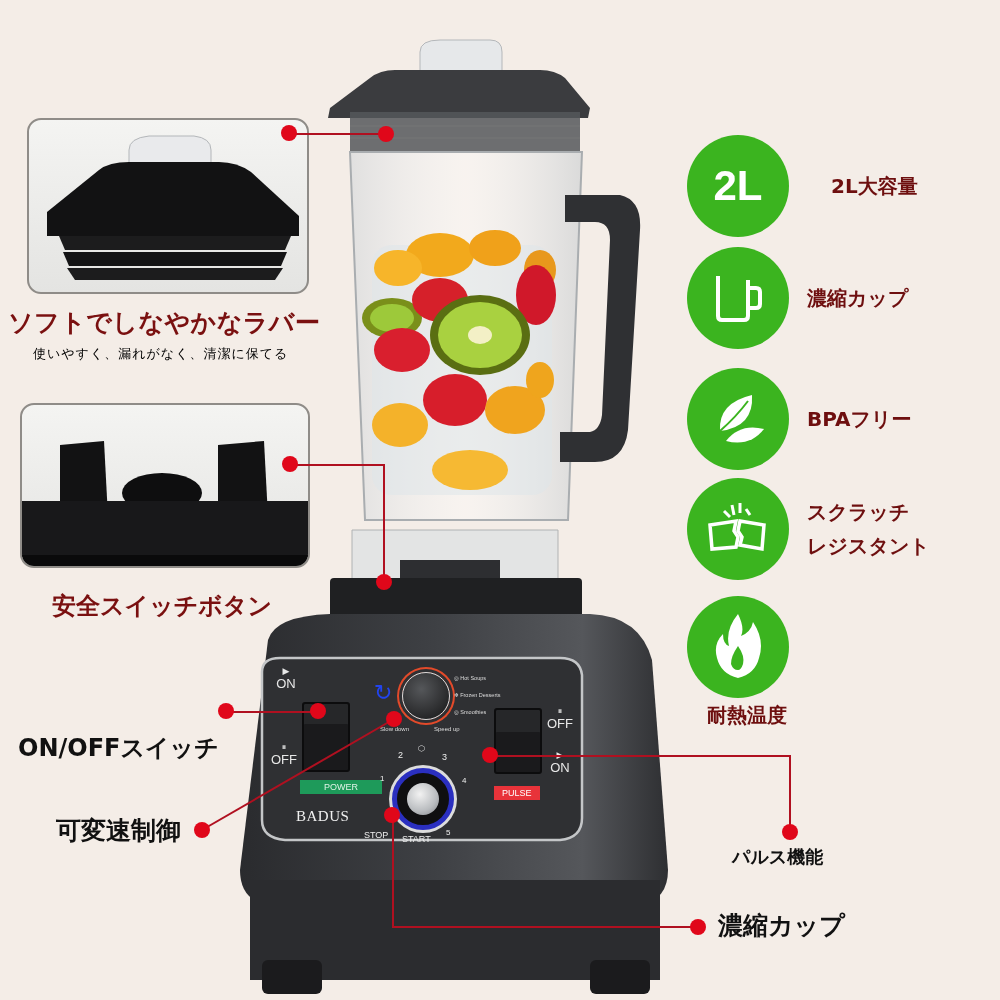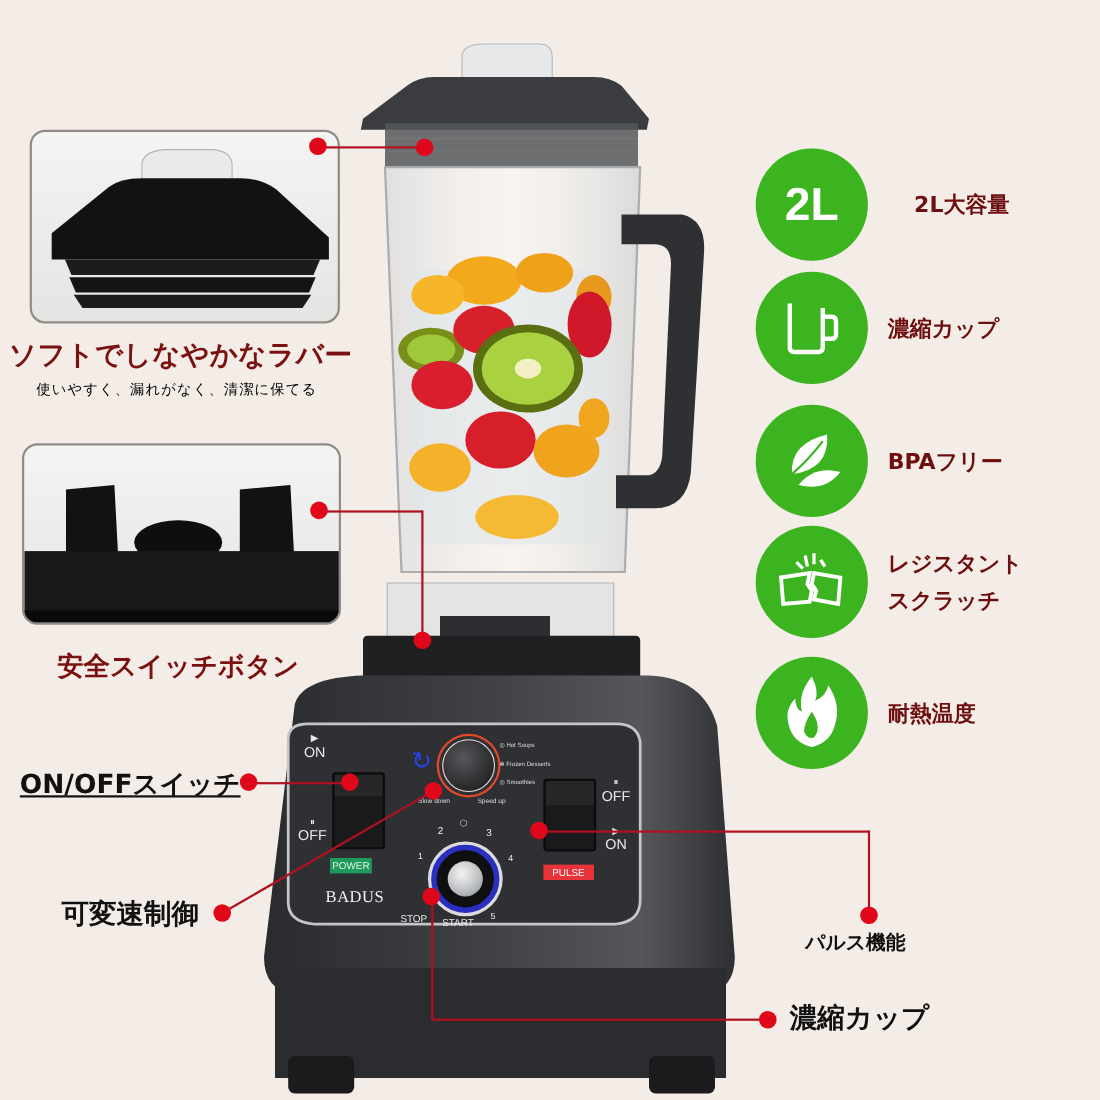--- a/index.html
+++ b/index.html
@@ -32,21 +32,21 @@
   .caption-lid { left: 8px; top: 306px; font-size: 25px; letter-spacing: 0.5px; }
   .subcaption-lid { left: 33px; top: 345px; font-size: 13px; color: #000000; font-weight: normal; letter-spacing: 1px; }
   .caption-base { left: 52px; top: 590px; font-size: 24px; }
 
   .label-black {
     position: absolute;
     font-weight: bold;
     color: #111;
     white-space: nowrap;
   }
-  .lbl-onoff { left: 18px; top: 697px; font-size: 24px; text-decoration: underline; }
+  .lbl-onoff { left: 18px; top: 732px; font-size: 24px; }
   .lbl-speed { left: 56px; top: 814px; font-size: 25px; }
   .lbl-pulse { left: 732px; top: 845px; font-size: 18px; }
   .lbl-timer { left: 718px; top: 909px; font-size: 25px; }
 
   
   .feature {
     position: absolute;
     left: 687px;
     display: flex;
     align-items: center;
@@ -64,21 +64,21 @@
     font-weight: bold;
     color: #6e0f0f;
     font-size: 20px;
     line-height: 34px;
     white-space: nowrap;
   }
   .f1 { top: 134px; gap: 24px; }
   .f2 { top: 246px; }
   .f3 { top: 367px; }
   .f4 { top: 477px; }
-  .f5 { top: 596px; }
+  .f5 { top: 596px; flex-direction: column; }
   .circle-text { color: #fff; font-weight: bold; font-size: 42px; font-family: "Liberation Sans", sans-serif; }
 
   
   .dot {
     position: absolute; width: 16px; height: 16px;
     border-radius: 50%; background: #e0071a;
     margin-left: -8px; margin-top: -8px;
   }
   .hline { position: absolute; height: 2px; background: #b01020; }
   .vline { position: absolute; width: 2px; background: #b01020; }
@@ -162,21 +162,21 @@
 
   <div class="abs" style="left:12px;top:8px;color:#e8e8e8;font-size:13px;font-family:'Liberation Sans',sans-serif;text-align:center;width:24px;">
     <div style="font-size:9px;line-height:10px;">▶</div>
     <span>ON</span>
   </div>
   <div class="abs" style="left:8px;top:84px;color:#e8e8e8;font-size:13px;font-family:'Liberation Sans',sans-serif;text-align:center;width:28px;">
     <div style="font-size:9px;line-height:10px;">⏸</div>
     <span>OFF</span>
   </div>
   <div class="abs" style="left:40px;top:44px;width:48px;height:70px;background:#1a1a1c;border:2px solid #0c0c0d;border-radius:3px;box-shadow:inset 0 20px 0 #262729;"></div>
-  <div class="abs" style="left:38px;top:122px;background:#1e9a5a;color:#dff3e6;font-size:9px;padding:2px 2px;font-family:'Liberation Sans',sans-serif;">POWER</div>
+  <div class="abs" style="left:38px;top:122px;background:#1e9a5a;color:#dff3e6;font-size:9px;padding:2px 24px;font-family:'Liberation Sans',sans-serif;">POWER</div>
   <div class="abs" style="left:34px;top:150px;color:#f0f0f0;font-family:'Liberation Serif',serif;font-size:15px;letter-spacing:0.5px;">BADUS</div>
 
   <div class="abs" style="left:140px;top:14px;width:48px;height:48px;border-radius:50%;background:radial-gradient(circle at 40% 35%, #55575a, #141415);border:1.5px solid #dcdcdc;box-shadow:0 0 0 3px #2f3033, 0 0 0 5px #e34a2a;"></div>
   <div class="abs" style="left:112px;top:22px;color:#2244ee;font-size:22px;">↻</div>
   <div class="abs" style="left:118px;top:68px;color:#ddd;font-size:6px;font-family:'Liberation Sans',sans-serif;">Slow down</div>
   <div class="abs" style="left:172px;top:68px;color:#ddd;font-size:6px;font-family:'Liberation Sans',sans-serif;">Speed up</div>
   <div class="abs" style="left:192px;top:12px;color:#ddd;font-size:5.5px;font-family:'Liberation Sans',sans-serif;line-height:17px;">
     <div><span>◎</span> <span>Hot Soups</span></div>
     <div><span>✻</span> <span>Frozen Desserts</span></div>
     <div><span>◎</span> <span>Smoothies</span></div>
@@ -295,22 +295,22 @@
     <svg width="64" height="56" viewBox="0 0 64 56">
       <line x1="26" y1="4" x2="28" y2="14" stroke="#fff" stroke-width="3"></line>
       <line x1="34" y1="2" x2="34" y2="12" stroke="#fff" stroke-width="3"></line>
       <line x1="18" y1="10" x2="24" y2="16" stroke="#fff" stroke-width="3"></line>
       <line x1="40" y1="8" x2="44" y2="14" stroke="#fff" stroke-width="3"></line>
       <path d="M4 24 L30 20 L28 30 L32 36 L30 46 L6 48 Z" fill="none" stroke="#fff" stroke-width="3.5"></path>
       <path d="M34 20 L58 24 L56 48 L34 44 L36 36 L32 30 Z" fill="none" stroke="#fff" stroke-width="3.5"></path>
     </svg>
   </div>
   <div class="ftext">
+    <div>スクラッチ</div>
     <div>レジスタント</div>
-    <div>スクラッチ</div>
   </div>
 </div>
 
 <div class="feature f5">
   <div class="circle">
     <svg width="54" height="70" viewBox="0 0 54 70">
       <path d="M27 2 Q34 16 30 24 Q40 20 42 10 Q54 28 48 46 Q44 62 27 66 Q10 62 6 46 Q2 32 12 22 Q12 32 18 34 Q14 18 27 2 Z" fill="#fff"></path>
       <path d="M27 34 Q34 44 32 52 Q30 58 27 58 Q22 58 20 52 Q20 44 27 34 Z" fill="#3bb41f"></path>
     </svg>
   </div>

